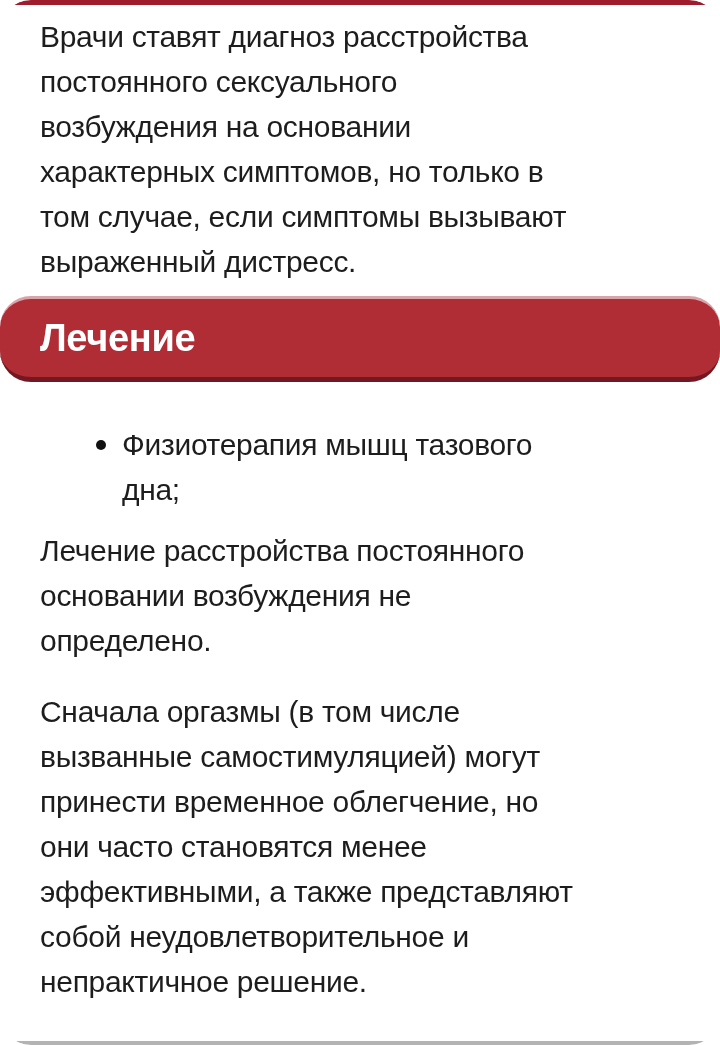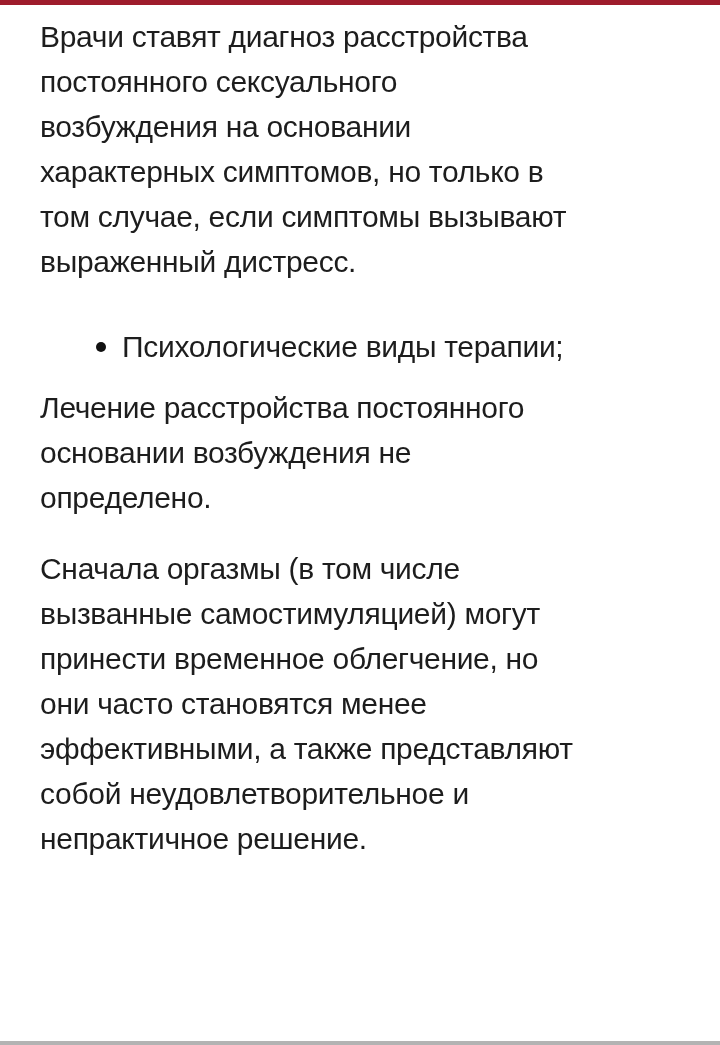--- a/index.html
+++ b/index.html
@@ -1,15 +1,15 @@
 <!DOCTYPE html>
 <html lang="ru"><head>
 <meta charset="utf-8">
 <style>
-  * { margin: 0; padding: 0; box-sizing: border-box; }
+  * { margin: 0; padding: 0; box-sizing: border-box; border-radius: 31px; }
   html, body { background: #ffffff; }
   .page {
     position: relative;
     width: 720px;
     height: 1045px;
     overflow: hidden;
     background: #ffffff;
     font-family: "Liberation Sans", "DejaVu Sans", sans-serif;
     color: #1d1d1d;
   }
@@ -82,25 +82,29 @@
 
   <div class="top-line"></div>
 
   <p class="para intro">Врачи ставят диагноз расстройства
 постоянного сексуального
 возбуждения на основании
 характерных симптомов, но только в
 том случае, если симптомы вызывают
 выраженный дистресс.</p>
 
+  <div class="section-bar">
+    <span class="section-title">Лечение</span>
+  </div>
 
   <ul class="bullet-list">
     <li class="bullet-item">
       <span class="bullet-dot"></span>
-      <span class="bullet-text">Психологические виды терапии;</span>
+      <span class="bullet-text">Физиотерапия мышц тазового
+дна;</span>
     </li>
   </ul>
 
   <p class="para p-undefined">Лечение расстройства постоянного
 основании возбуждения не
 определено.</p>
 
   <p class="para p-orgasms">Сначала оргазмы (в том числе
 вызванные самостимуляцией) могут
 принести временное облегчение, но

